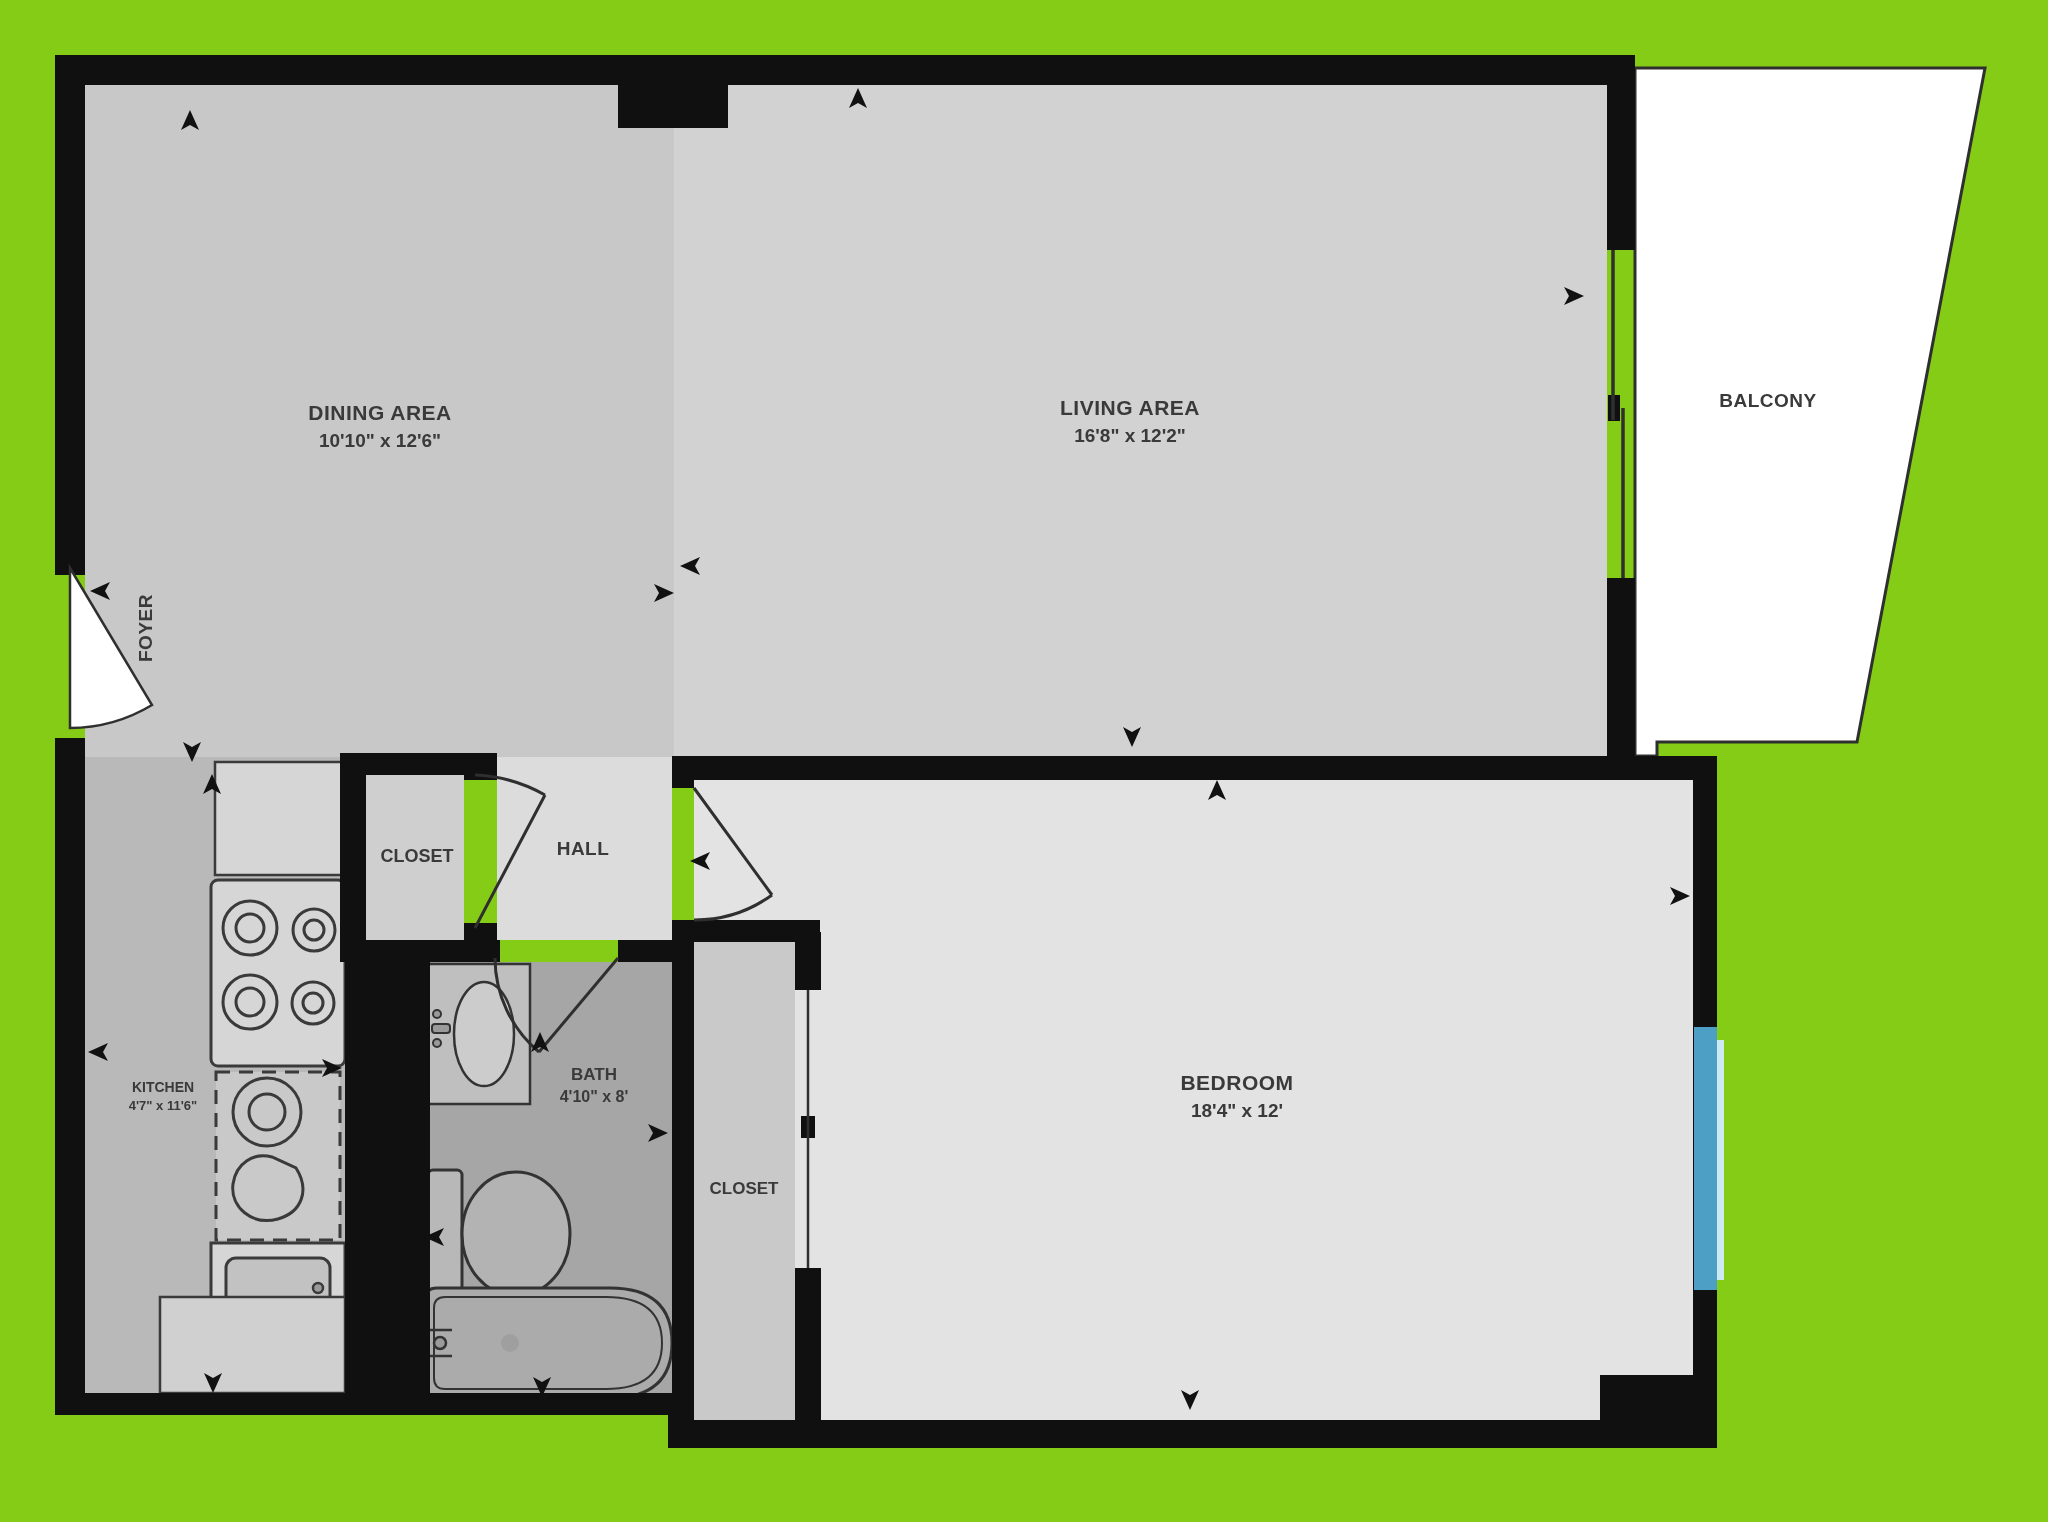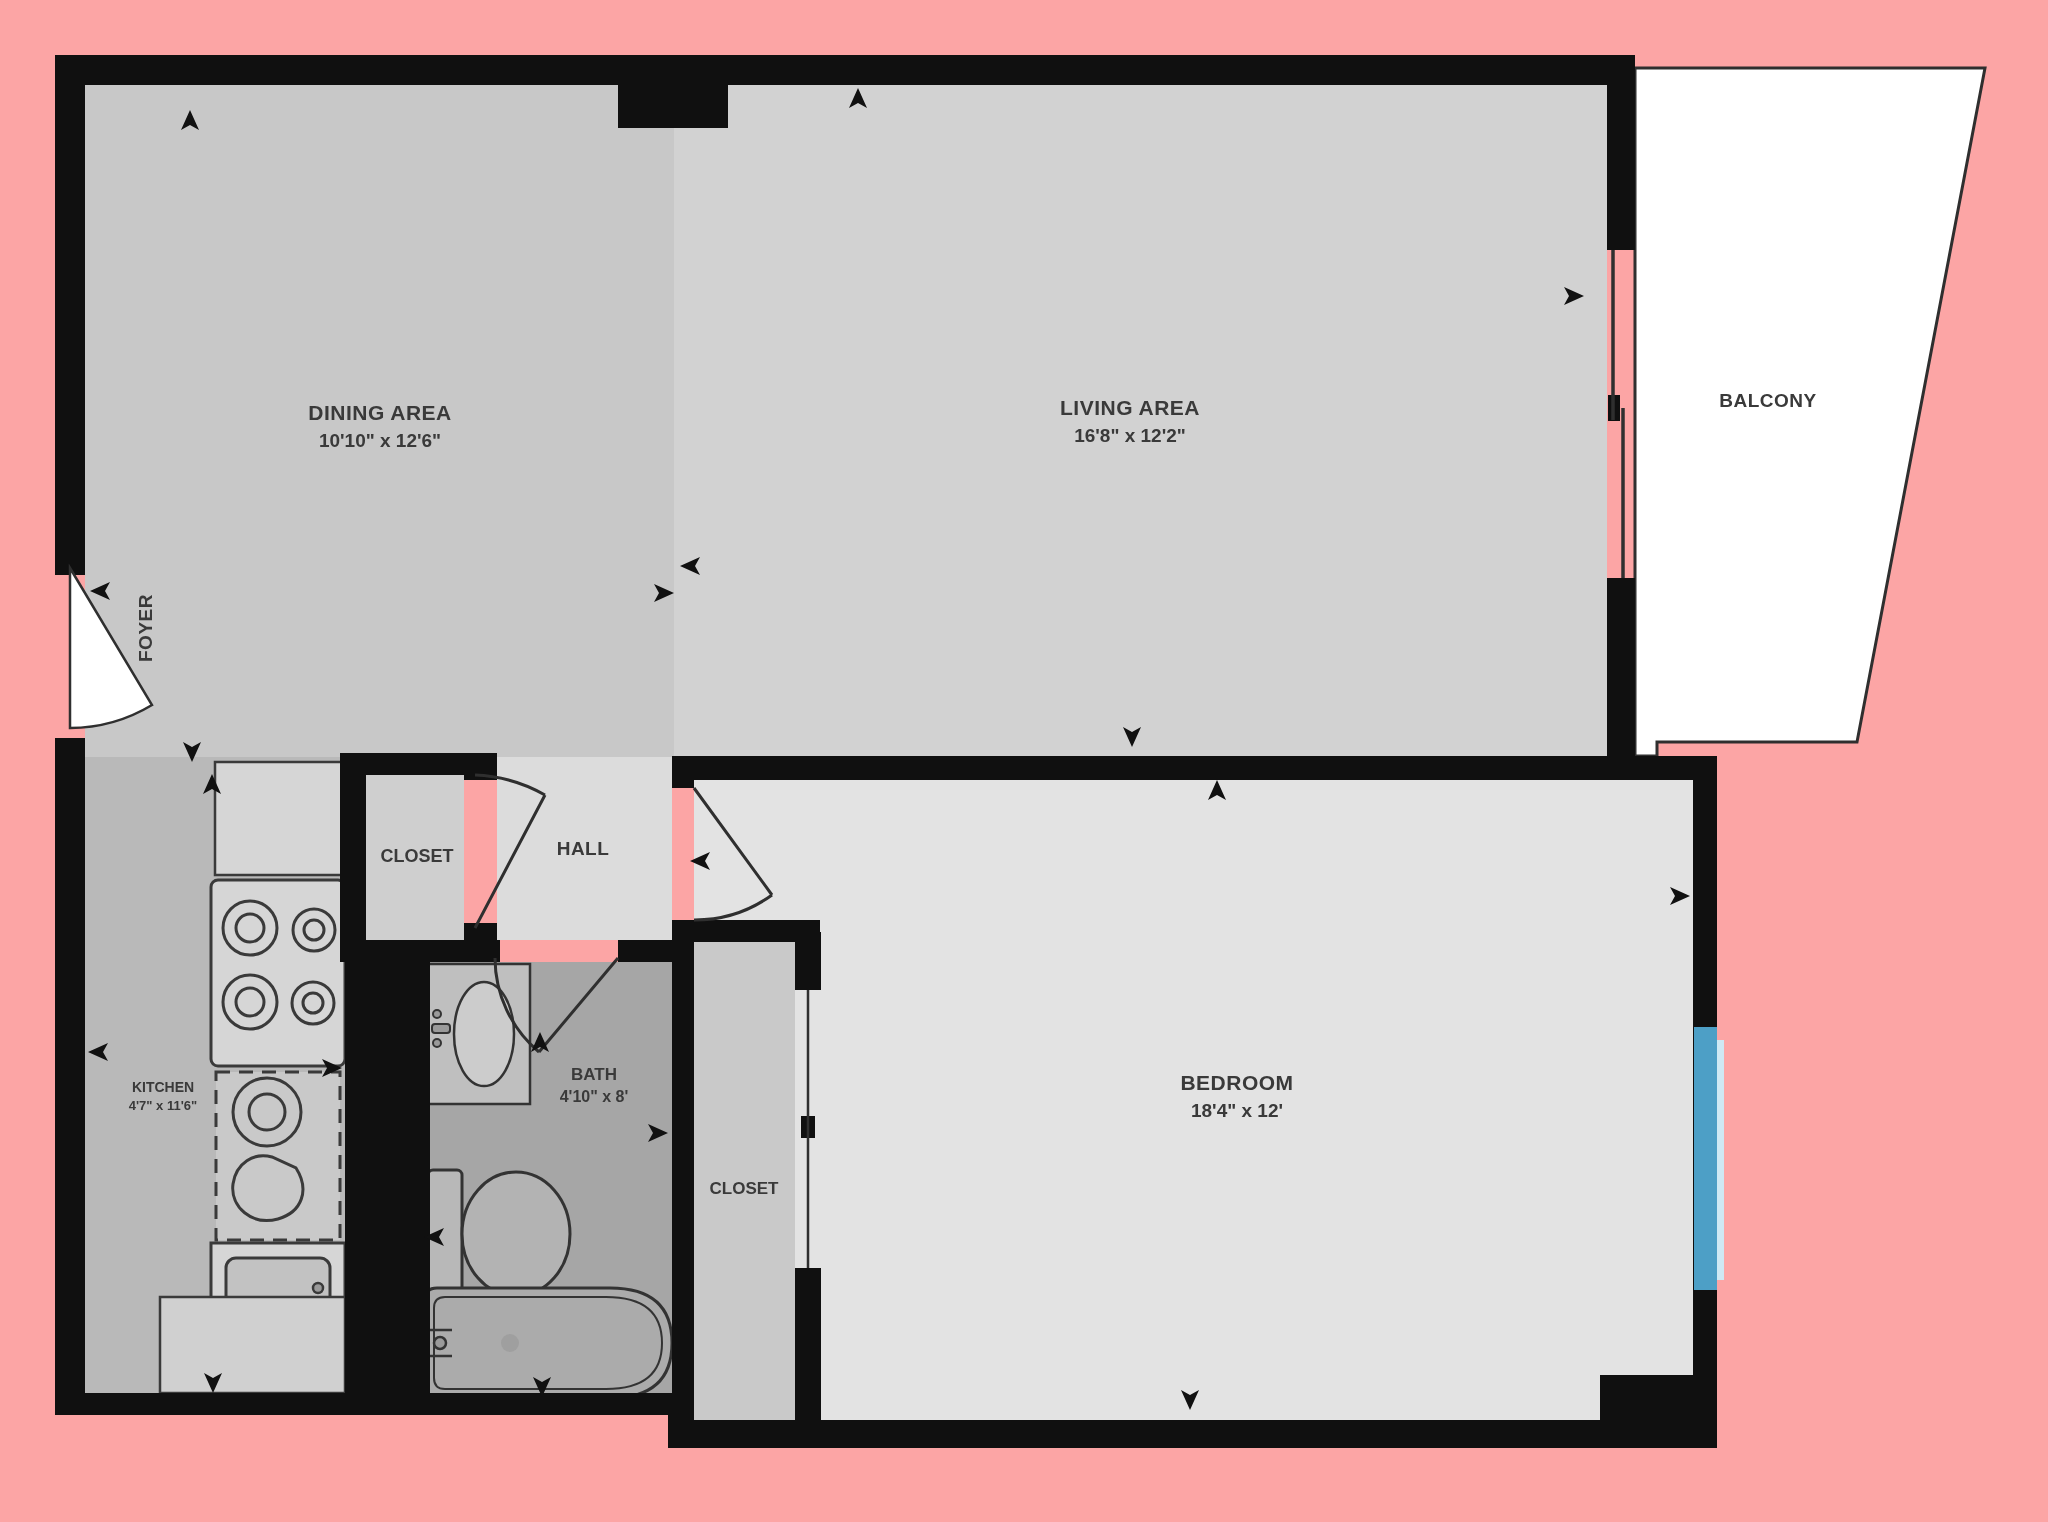--- a/index.html
+++ b/index.html
@@ -1,16 +1,16 @@
 <!DOCTYPE html>
 <html><head>
 <meta charset="utf-8">
 <style>
   html,body{margin:0;padding:0;background:#ffffff;}
-  .canvas{position:relative;width:2048px;height:1522px;background:#fca5a5;overflow:hidden;
+  .canvas{position:relative;width:2048px;height:1522px;background:#84cc16;overflow:hidden;
           font-family:"Liberation Sans", sans-serif;}
   svg text{fill:#3a3a3a;font-family:"Liberation Sans", sans-serif;font-weight:bold;}
   .room-lbl{letter-spacing:.5px;}
 </style>
 </head>
 <body>
 
 <div class="canvas">
 <svg width="2048" height="1522" viewBox="0 0 2048 1522" xmlns="http://www.w3.org/2000/svg">
 

